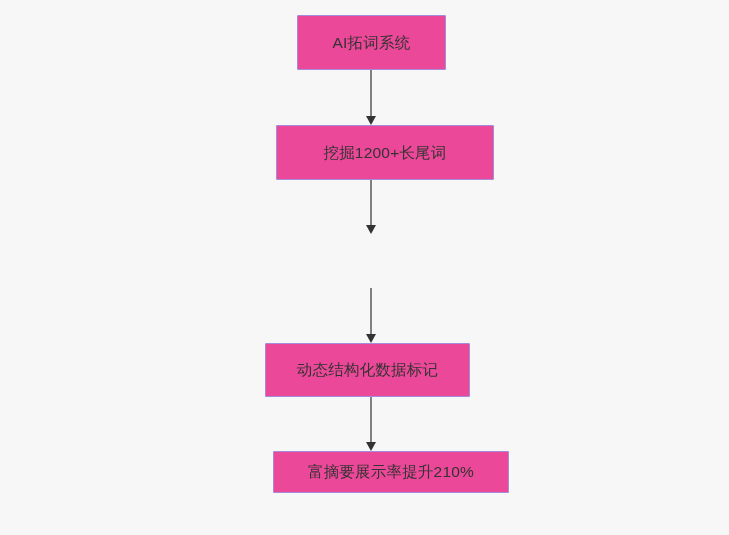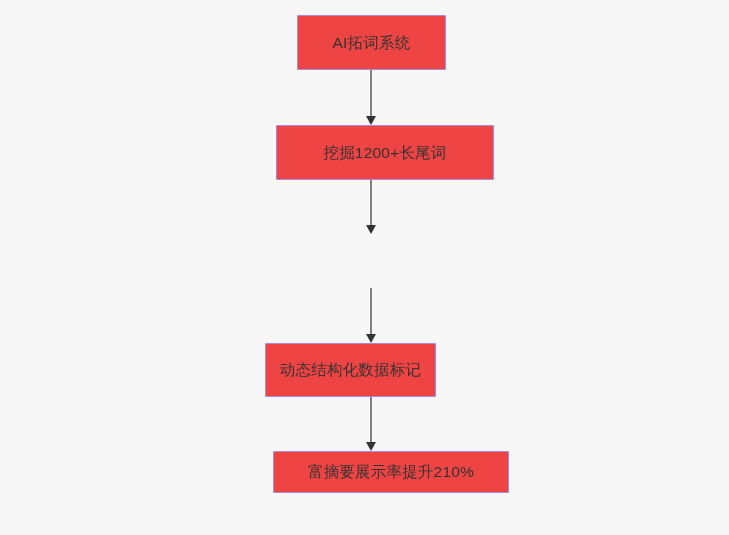--- a/index.html
+++ b/index.html
@@ -17,21 +17,21 @@
   #flowchart {
     position: relative;
     width: 729px;
     height: 535px;
     background: #f7f7f7;
   }
 
   .node {
     position: absolute;
     box-sizing: border-box;
-    background: #ef4444;
+    background: #ec4899;
     border: 1.6px solid #a78bdb;
     border-radius: 1px;
     display: flex;
     align-items: center;
     justify-content: center;
     color: #333333;
     font-size: 15.5px;
     line-height: 1.25;
     letter-spacing: 0.2px;
     white-space: nowrap;
@@ -74,21 +74,21 @@
     <span class="node-label">挖掘1200+长尾词</span>
   </div>
 
   <div class="edge" style="left:370px; top:180px; height:45px;"></div>
   <div class="edge-head" style="left:365.5px; top:225px;"></div>
 
 
   <div class="edge" style="left:370px; top:288px; height:46px;"></div>
   <div class="edge-head" style="left:365.5px; top:334px;"></div>
 
-  <div class="node" style="left:265px; top:343px; width:171px; height:54px;">
+  <div class="node" style="left:265px; top:343px; width:205px; height:54px;">
     <span class="node-label">动态结构化数据标记</span>
   </div>
 
   <div class="edge" style="left:370px; top:397px; height:45px;"></div>
   <div class="edge-head" style="left:365.5px; top:442px;"></div>
 
   <div class="node" style="left:253px; top:451px; width:236px; height:42px;margin-left:20px;">
     <span class="node-label">富摘要展示率提升210%</span>
   </div>
 

